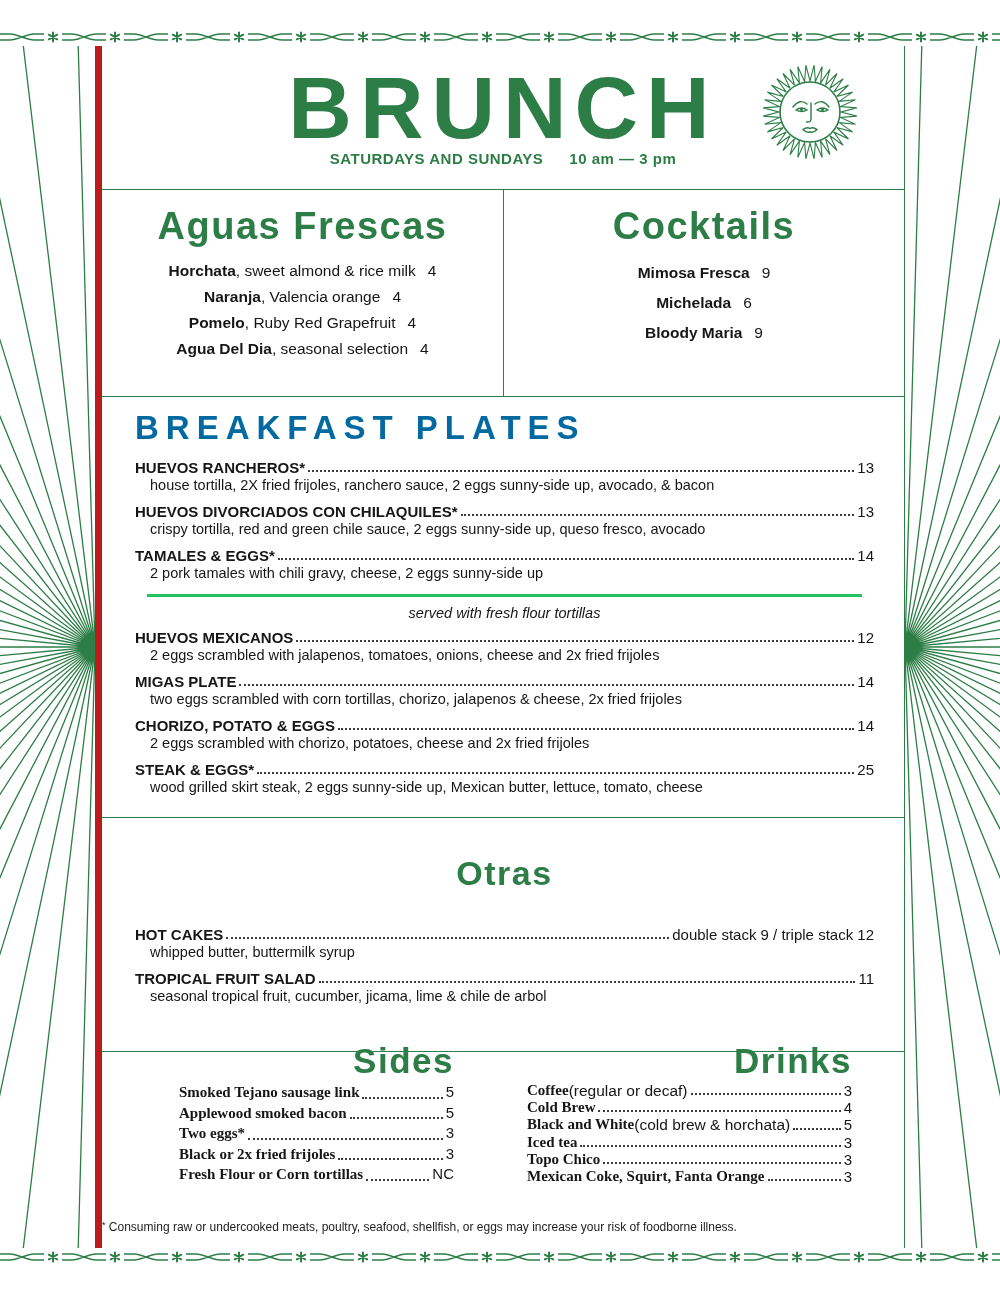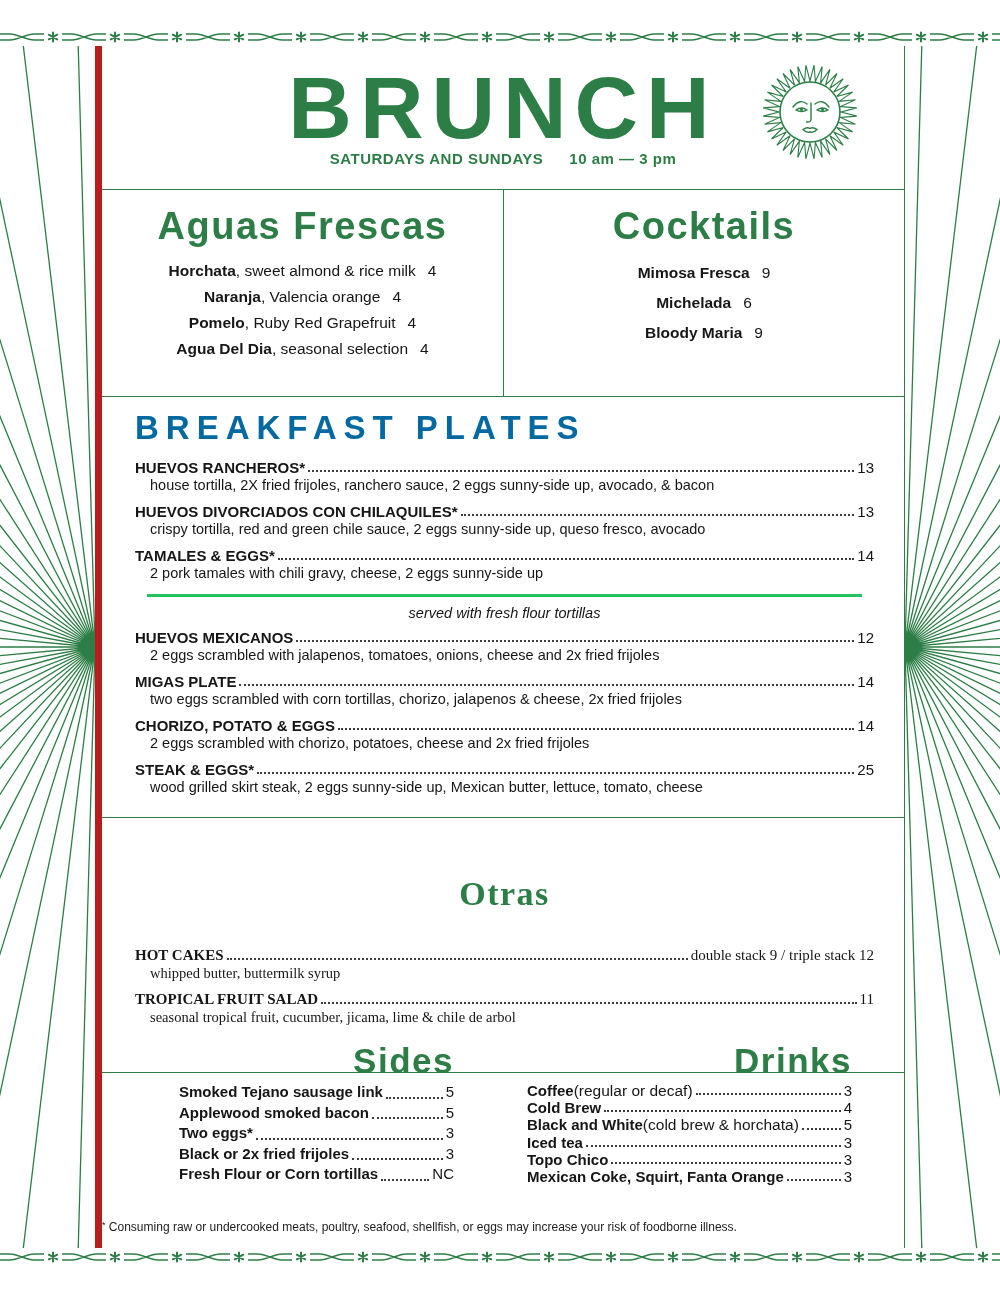--- a/index.html
+++ b/index.html
@@ -39,31 +39,31 @@
   .big-h{color:#0369a1;font-weight:800;font-size:33px;letter-spacing:7px;margin:2px 0 12px 0;}
   .m-item{margin-bottom:9px;}
   .dotrow{display:flex;align-items:flex-end;}
   .dotrow .nm{font-weight:700;font-size:15px;white-space:nowrap;}
   .dotrow .leader{flex:1;border-bottom:2px dotted #3c3c3c;margin:0 3px 4px 3px;}
   .dotrow .pr{font-size:15px;white-space:nowrap;}
   .m-desc{font-size:14.5px;line-height:17px;padding-left:15px;margin-top:1px;}
   .rule{height:3px;background:#22c360;margin:12px 12px 8px 12px;border:none;}
   .note{text-align:center;font-style:italic;font-size:14.5px;margin:4px 0 8px 0;}
   
-  .sec-otras{position:absolute;left:0;top:813px;width:100%;height:214px;border-bottom:1px solid #2d7d46;padding:12px 30px 0 33px;font-family:Liberation Serif, serif;}
+  .sec-otras{position:absolute;left:0;top:792px;width:100%;height:214px;border-bottom:1px solid #2d7d46;padding:12px 30px 0 33px;}
   .otras-h{text-align:center;font-size:34px;line-height:38px;margin:4px 0 34px 0;}
   
   .sec-bottom{position:absolute;left:0;top:986px;width:100%;height:216px;}
   .sd-grid{display:grid;grid-template-columns:1fr 1fr;padding:14px 52px 0 55px;column-gap:45px;}
   .sd-h{text-align:right;font-size:35px;line-height:30px;margin-bottom:6px;}
   .sides-col{padding:0 28px 0 22px;}
   .sd-item{font-size:15.5px;}
   .sides-col .sd-item{line-height:20.5px;}
   .drinks-col .sd-item{line-height:17.2px;}
-  .sd-item .nm{font-weight:700;white-space:nowrap;}
+  .sd-item .nm{font-weight:700;white-space:nowrap;font-family:Liberation Serif, serif;}
   .sd-item .sfx{font-weight:400;}
   .disclaimer{position:absolute;left:0;bottom:14px;width:100%;font-size:12px;color:#222;}
   .disclaimer .sup{font-size:9px;vertical-align:3px;}
 </style>
 </head>
 <body>
 
 <div class="page">
 
   <svg class="chain top">

